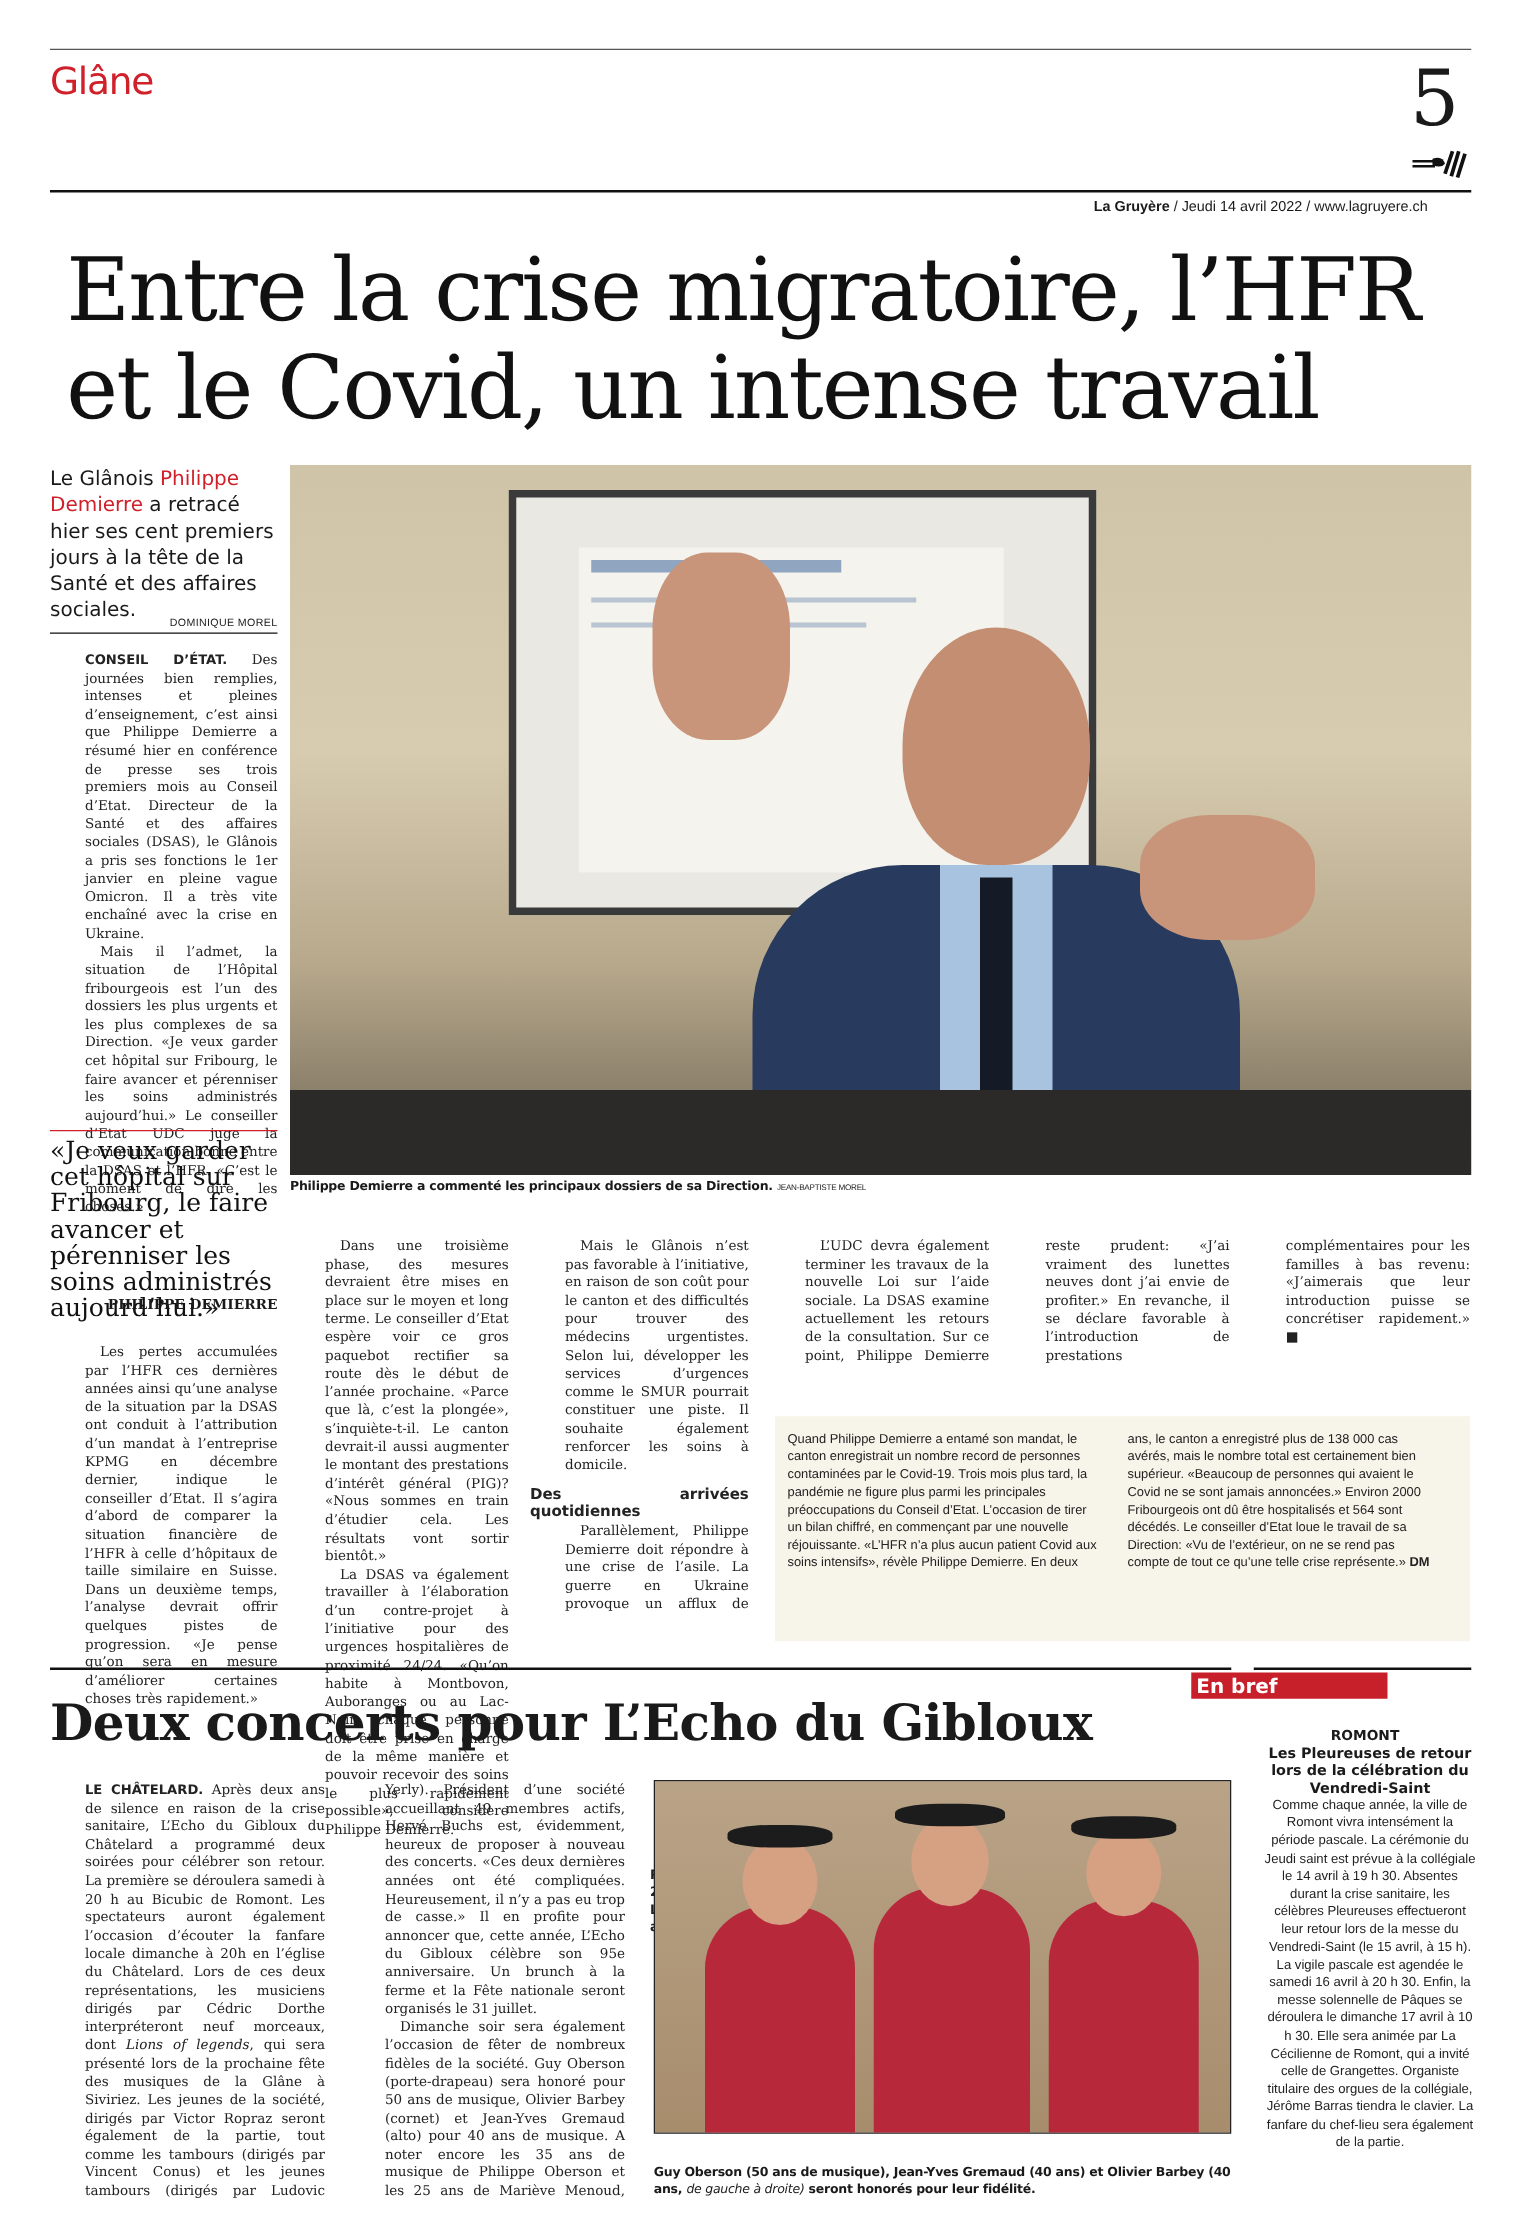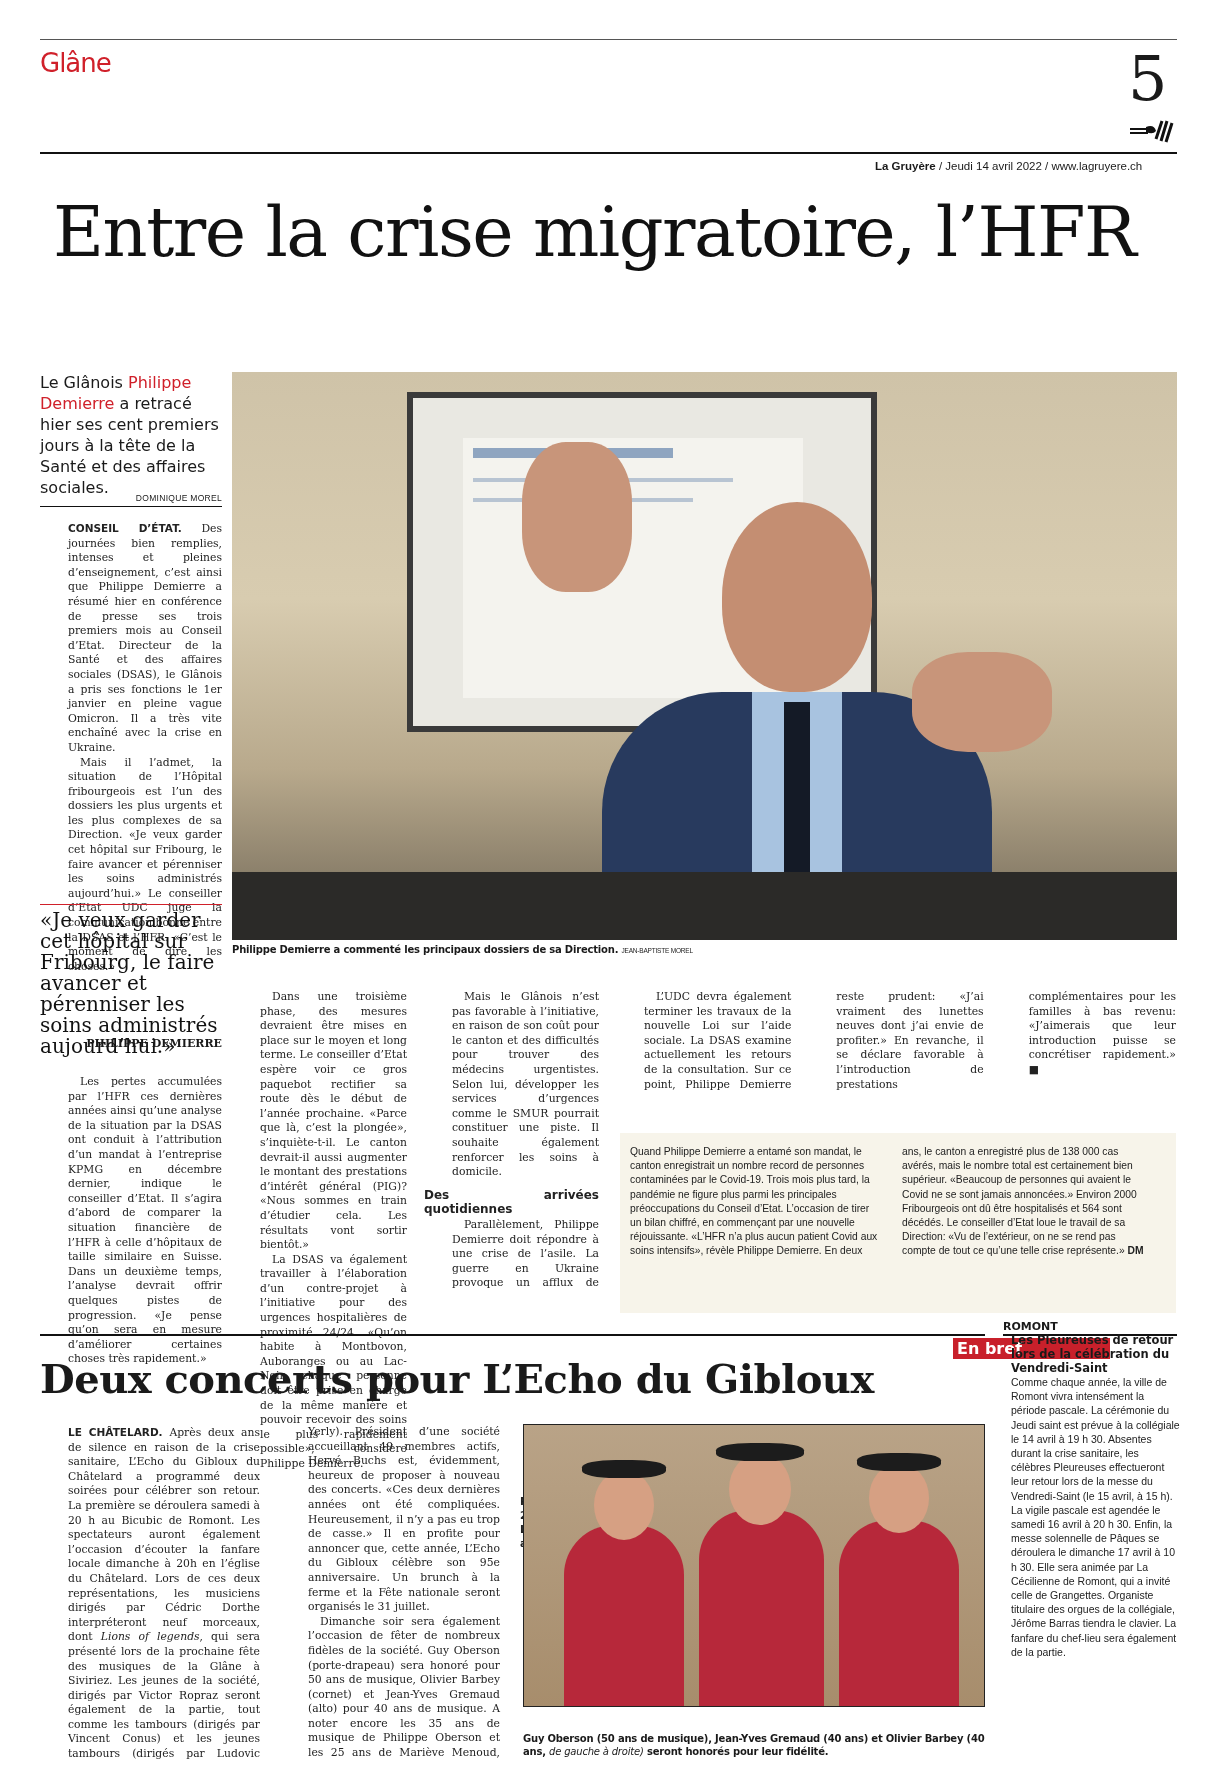--- a/index.html
+++ b/index.html
@@ -1,19 +1,19 @@
 <!DOCTYPE html>
 <html><head>
 <meta charset="utf-8">
 <style>
   * { box-sizing: border-box; margin: 0; padding: 0; }
   body { width: 1217px; height: 1784px; background: #fff; font-family: "DejaVu Serif", serif; color: #1a1a1a; position: relative; overflow: hidden; }
   .abs { position: absolute; }
   .rule { position: absolute; background: #111; }
-  .section { color: #d0202a; font-family: "DejaVu Sans", sans-serif; font-size: 26px; letter-spacing: -1px; }
+  .section { color: #d0202a; font-family: "DejaVu Sans", sans-serif; font-size: 30px; letter-spacing: -1px; }
   .pagenum { font-family: "DejaVu Serif", serif; font-size: 62px; font-weight: 300; line-height: 1; }
   .folio { font-family: "Liberation Sans", sans-serif; font-size: 11.5px; }
   .folio b { font-weight: bold; }
   .headline { font-family: "DejaVu Serif", serif; font-size: 70px; line-height: 78px; letter-spacing: -1.5px; color: #111; margin-left: 13px; }
   .lead { font-family: "DejaVu Sans", sans-serif; font-size: 16px; line-height: 21px; color: #1a1a1a; }
   .lead .red { color: #d0202a; }
   .byline { font-family: "Liberation Sans", sans-serif; font-size: 8.5px; text-align: right; letter-spacing: 0.3px; }
   .body { font-family: "DejaVu Serif", serif; font-size: 10.8px; line-height: 14.6px; text-align: justify; color: #222; }
   .body p { text-indent: 12px; margin-left: 28px; }
   .body p.noind { text-indent: 0; }
@@ -48,20 +48,21 @@
       <path d="M28 24 L34 6 M33 26 L39 6 M38 27 L44 8" stroke="#111" stroke-width="3"></path>
     </svg>
 </div>
 <div class="abs folio" style="left:875px; top:134px;margin-top:26px;">
   <b>La Gruyère</b> / <span>Jeudi 14 avril 2022</span> / <span>www.lagruyere.ch</span>
 </div>
 <div class="rule" style="left:40px; top:152px; width:1137px; height:2px;"></div>
 
 <div class="abs headline" style="left:40px; top:193px; width:1150px;">
   <div>Entre la crise migratoire, l’HFR</div>
+  <div>et le Covid, un intense travail</div>
 </div>
 
 <div class="abs lead" style="left:40px; top:372px; width:182px;">
   <span>Le Glânois </span><span class="red">Philippe Demierre</span><span> a retracé hier ses cent premiers jours à la tête de la Santé et des affaires sociales.</span>
 </div>
 <div class="abs byline" style="left:40px; top:493px; width:182px;">DOMINIQUE MOREL</div>
 <div class="rule" style="left:40px; top:506px; width:182px; height:1px;"></div>
 
 <div class="col body" style="left:40px; top:521px; width:182px;">
   <p class="noind"><span class="kicker">CONSEIL D’ÉTAT.</span><span> Des journées bien remplies, intenses et pleines d’enseignement, c’est ainsi que Philippe Demierre a résumé hier en conférence de presse ses trois premiers mois au Conseil d’Etat. Directeur de la Santé et des affaires sociales (DSAS), le Glânois a pris ses fonctions le 1er janvier en pleine vague Omicron. Il a très vite enchaîné avec la crise en Ukraine.</span></p>
@@ -142,17 +143,17 @@
   <div style="position:absolute; left:315px; top:95px; width:120px; height:188px; background:#b7283a; border-radius:50px 50px 0 0;"></div>
   <div style="position:absolute; left:345px; top:38px; width:60px; height:70px; border-radius:50%; background:#d6a083;"></div>
   <div style="position:absolute; left:333px; top:28px; width:84px; height:18px; border-radius:40%; background:#1c1c1c;"></div>
 </div>
 <div class="abs caption" style="left:523px; top:1732px; width:465px; font-size:10px; line-height:13px;">
   <span>Guy Oberson (50 ans de musique), Jean-Yves Gremaud (40 ans) et Olivier Barbey (40 ans, </span><i style="font-weight:normal;">de gauche à droite)</i><span> seront honorés pour leur fidélité.</span>
 </div>
 
 <div class="rule" style="left:1003px; top:1334px; width:174px; height:2px;"></div>
 <div class="abs enbref" style="left:953px; top:1338px; width:157px;">En bref</div>
-<div class="abs" style="left:1003px; top:1320px; width:178px;">
+<div class="abs" style="left:1003px; top:1382px; width:178px;text-align:center;">
   <div class="brief-place">ROMONT</div>
   <div class="brief-title">Les Pleureuses de retour lors de la célébration du Vendredi-Saint</div>
   <div class="brief-body">Comme chaque année, la ville de Romont vivra intensément la période pascale. La cérémonie du Jeudi saint est prévue à la collégiale le 14 avril à 19 h 30. Absentes durant la crise sanitaire, les célèbres Pleureuses effectueront leur retour lors de la messe du Vendredi-Saint (le 15 avril, à 15 h). La vigile pascale est agendée le samedi 16 avril à 20 h 30. Enfin, la messe solennelle de Pâques se déroulera le dimanche 17 avril à 10 h 30. Elle sera animée par La Cécilienne de Romont, qui a invité celle de Grangettes. Organiste titulaire des orgues de la collégiale, Jérôme Barras tiendra le clavier. La fanfare du chef-lieu sera également de la partie.</div>
 </div>
 
 </body></html>

